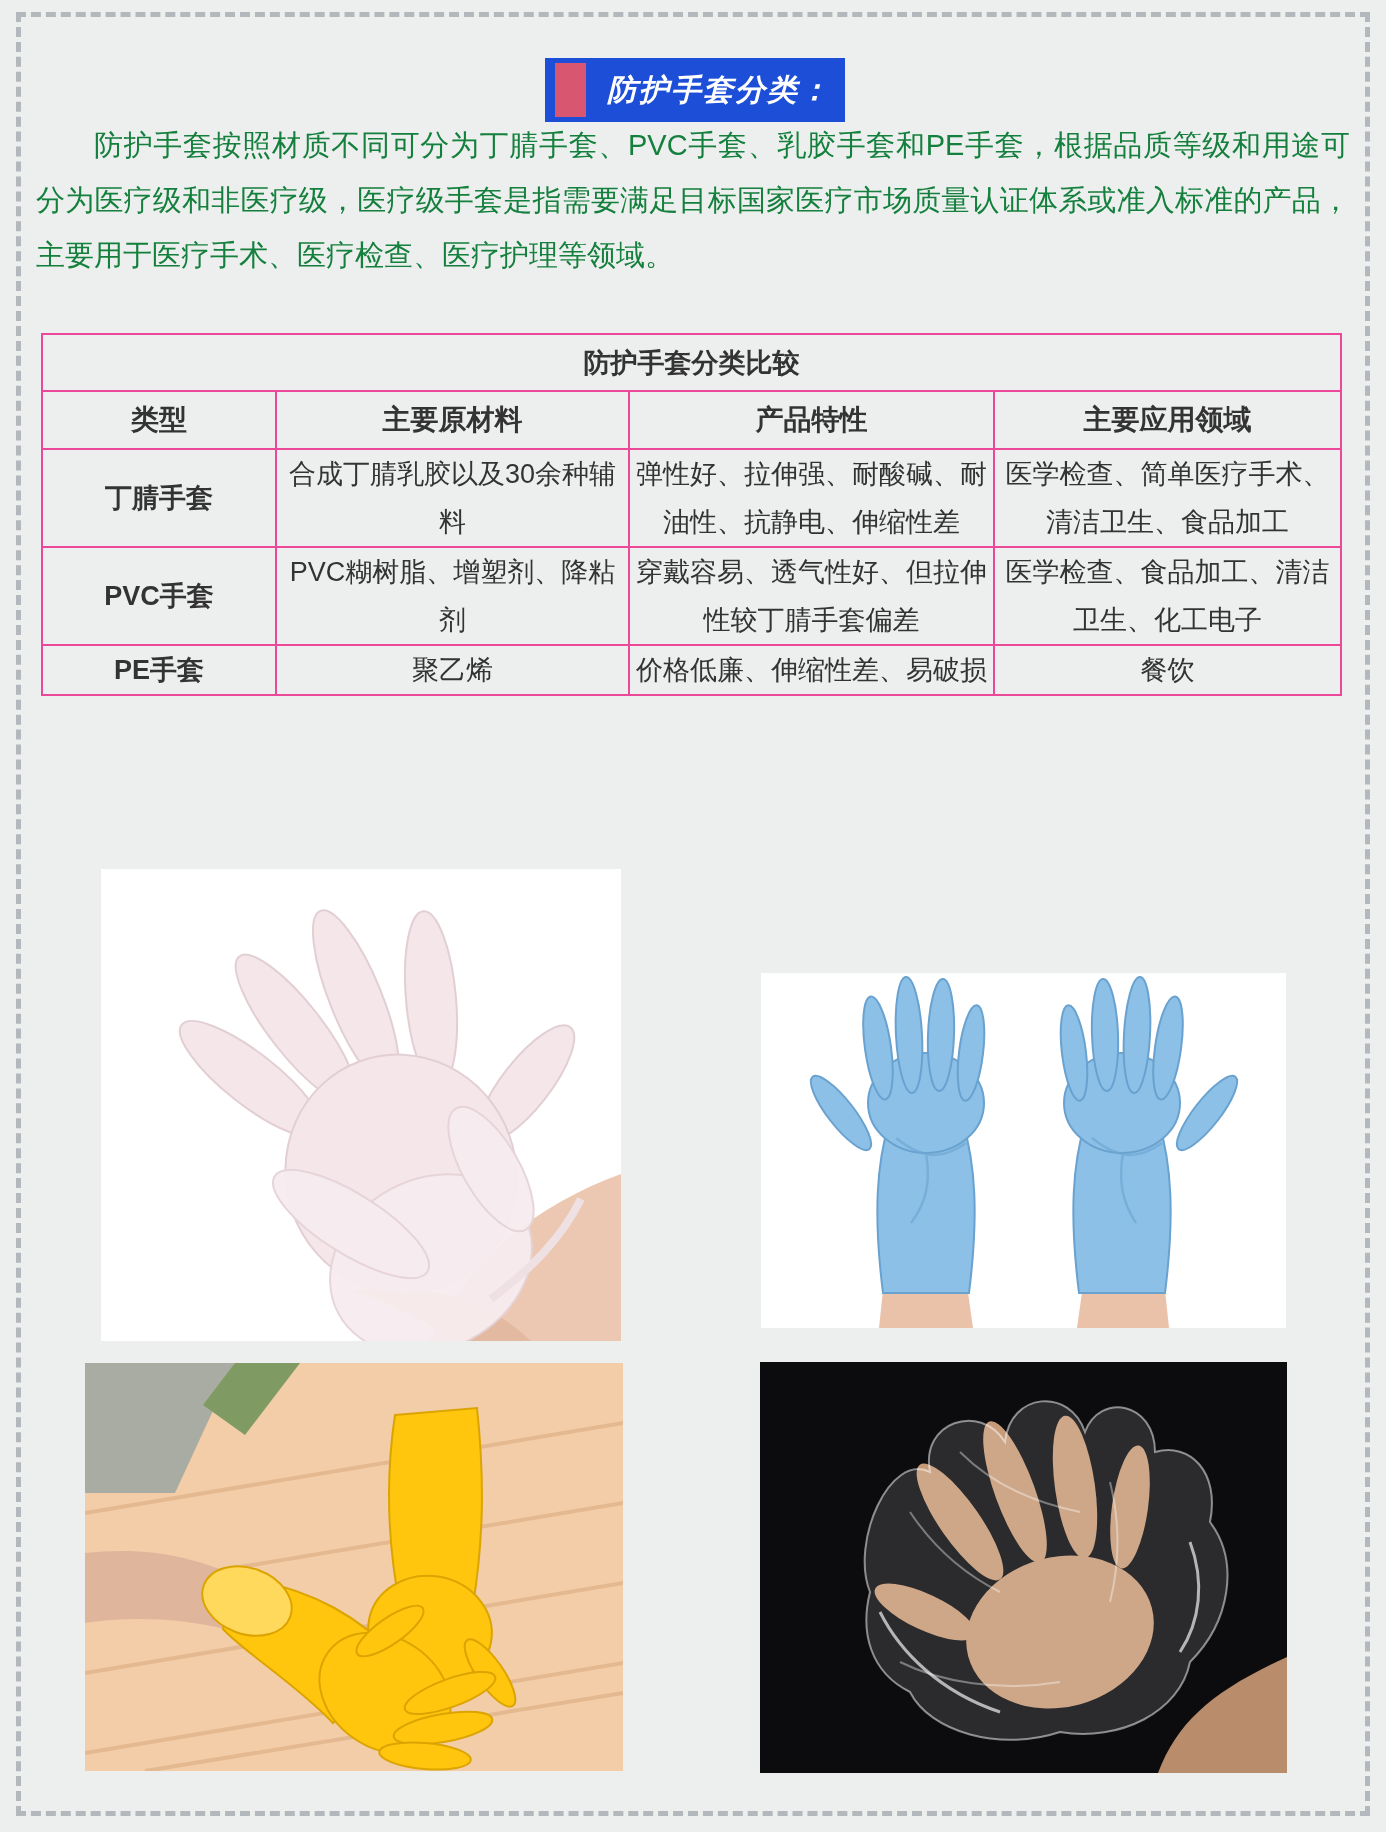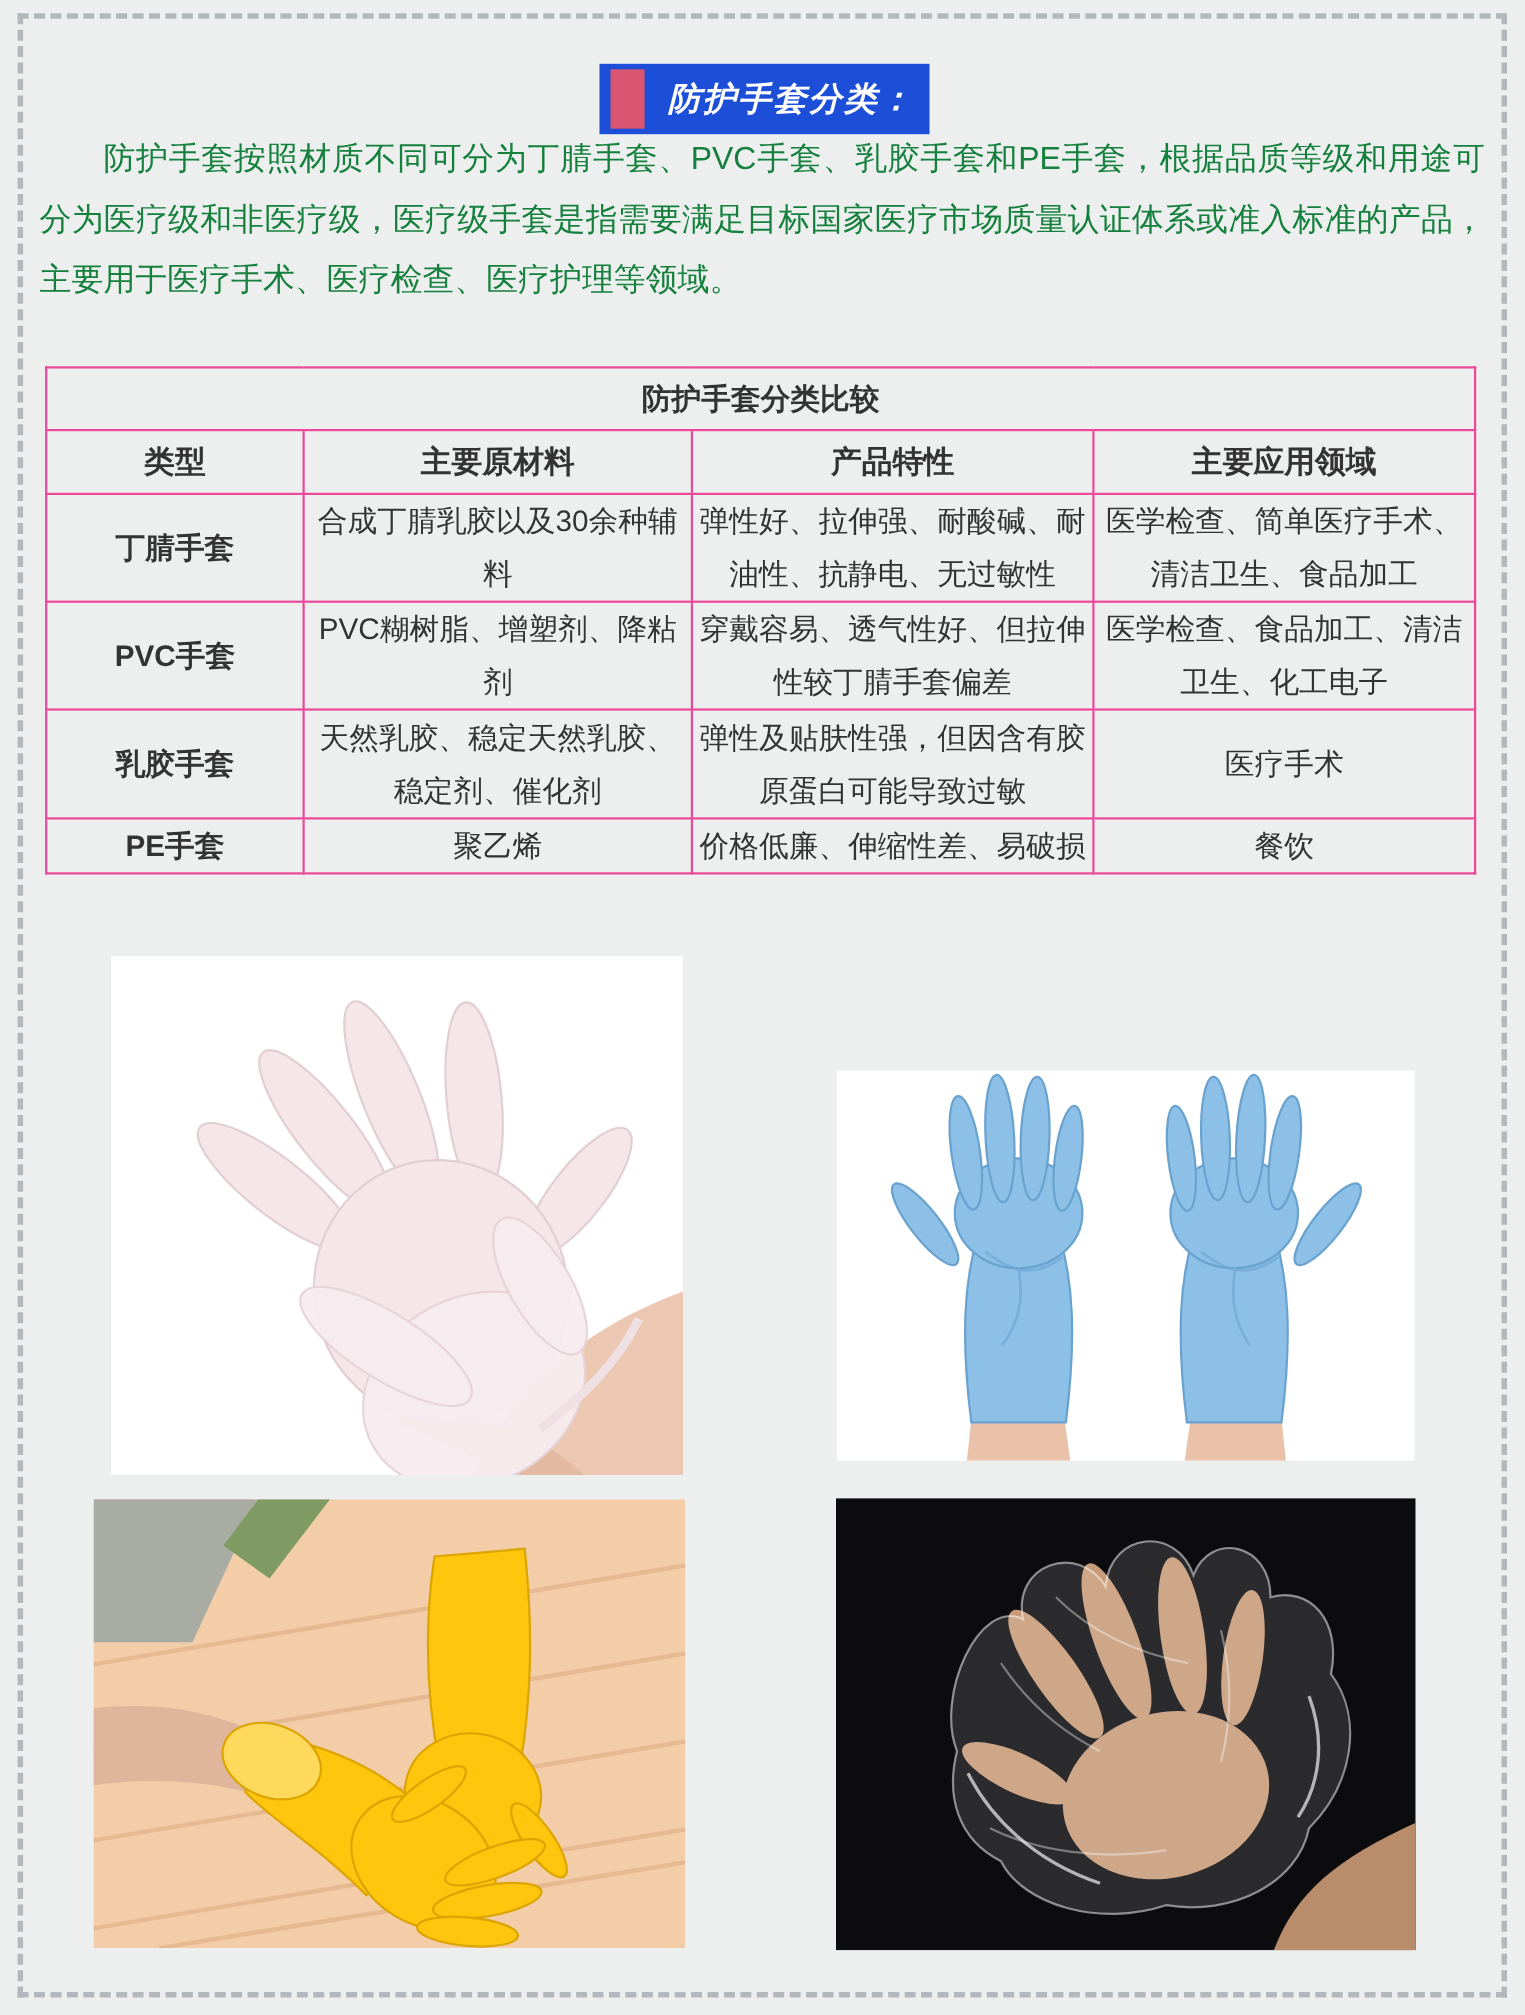--- a/index.html
+++ b/index.html
@@ -54,34 +54,28 @@
     </tr>
     <tr class="hdr" style="height:58px">
       <td>类型</td>
       <td>主要原材料</td>
       <td>产品特性</td>
       <td>主要应用领域</td>
     </tr>
     <tr style="height:97px">
       <td class="type-cell">丁腈手套</td>
       <td>合成丁腈乳胶以及30余种辅料</td>
-      <td>弹性好、拉伸强、耐酸碱、耐油性、抗静电、无过敏性</td>
+      <td>弹性好、拉伸强、耐酸碱、耐油性、抗静电、伸缩性差</td>
       <td>医学检查、简单医疗手术、清洁卫生、食品加工</td>
     </tr>
     <tr style="height:98px">
       <td class="type-cell">PVC手套</td>
       <td>PVC糊树脂、增塑剂、降粘剂</td>
       <td>穿戴容易、透气性好、但拉伸性较丁腈手套偏差</td>
       <td>医学检查、食品加工、清洁卫生、化工电子</td>
-    </tr>
-    <tr style="height:99px">
-      <td class="type-cell">乳胶手套</td>
-      <td>天然乳胶、稳定天然乳胶、稳定剂、催化剂</td>
-      <td>弹性及贴肤性强，但因含有胶原蛋白可能导致过敏</td>
-      <td>医疗手术</td>
     </tr>
     <tr style="height:49px">
       <td class="type-cell">PE手套</td>
       <td>聚乙烯</td>
       <td>价格低廉、伸缩性差、易破损</td>
       <td>餐饮</td>
     </tr>
   </tbody>
     </table>
 

